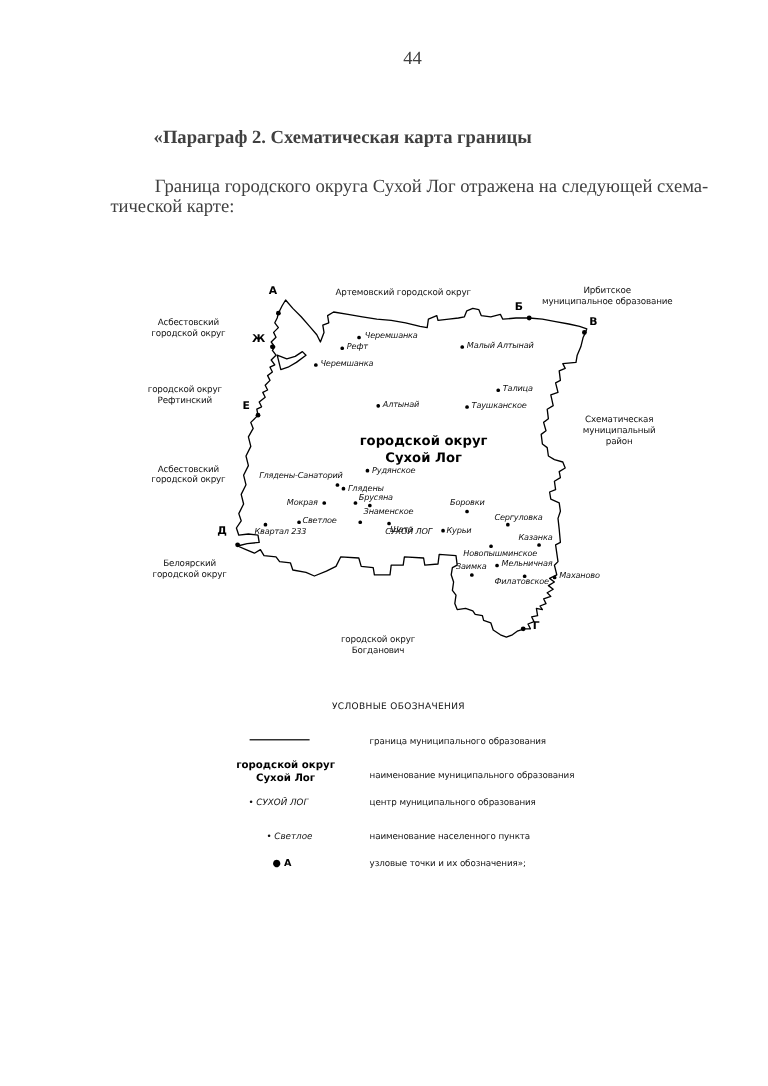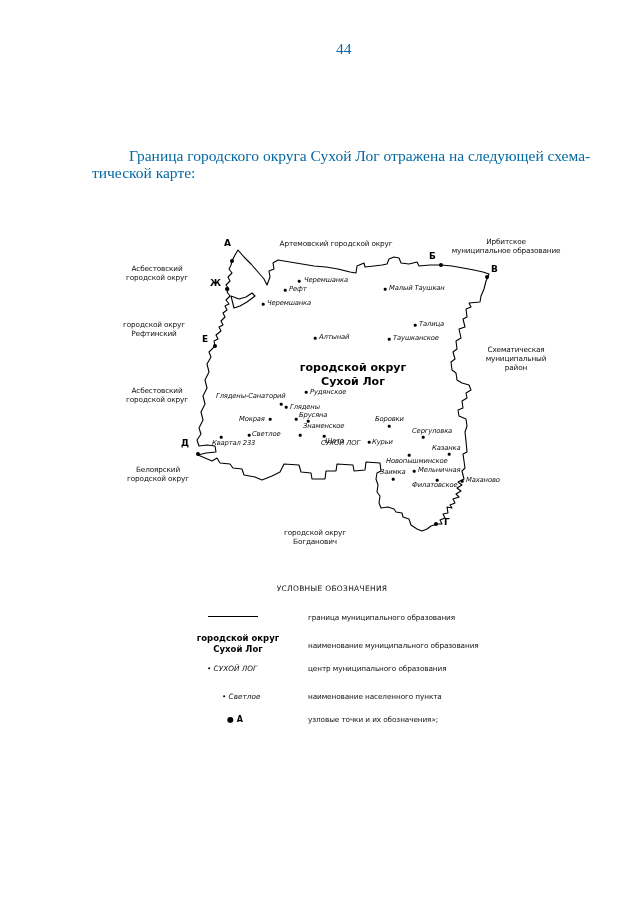--- a/index.html
+++ b/index.html
@@ -1,19 +1,19 @@
 <!DOCTYPE html>
 <html lang="ru"><head>
 <meta charset="utf-8">
 <style>
   html,body{margin:0;padding:0;}
   body{width:640px;height:905px;background:#fff;position:relative;overflow:hidden;}
   .page{position:absolute;left:0;top:0;width:640px;height:905px;background:#ffffff;}
   .abs{position:absolute;white-space:nowrap;}
-  .doc{font-family:"Liberation Serif",serif;font-size:15.5px;color:#0369a1;}
+  .doc{font-family:"Liberation Serif",serif;font-size:15.5px;color:#404040;}
   .bold{font-weight:bold;}
   .map-svg{position:absolute;left:0;top:0;pointer-events:none;}
   .border{fill:none;stroke:#000;stroke-width:1.1;stroke-linejoin:round;stroke-linecap:round;}
   .region{transform:translateX(-50%);text-align:center;font-family:"DejaVu Sans",sans-serif;
           font-size:7.3px;line-height:8.8px;color:#111;letter-spacing:-0.15px;}
   .settle{font-family:"DejaVu Sans",sans-serif;font-style:italic;font-size:6.8px;line-height:7px;
           color:#111;letter-spacing:-0.15px;}
   .dot{position:absolute;width:2.6px;height:2.6px;border-radius:50%;background:#000;
        transform:translate(-50%,-50%);}
   .node-letter{font-family:"DejaVu Sans",sans-serif;font-weight:bold;font-size:9px;color:#000;}
@@ -27,20 +27,21 @@
              font-weight:bold;font-size:8.5px;line-height:10.5px;color:#000;}
   .lsym-italic{font-family:"DejaVu Sans",sans-serif;font-style:italic;font-size:7.3px;color:#111;}
   .lsym-node{font-family:"DejaVu Sans",sans-serif;font-weight:bold;font-size:8px;color:#000;}
 </style>
 </head>
 <body>
 
 <div class="page">
 
   <div class="abs doc" style="left:336px;top:40px">44</div>
+  <div class="abs doc bold" style="left:128px;top:106px">«Параграф 2. Схематическая карта границы</div>
   <div class="abs doc" style="left:129px;top:147px">Граница городского округа Сухой Лог отражена на следующей схема-</div>
   <div class="abs doc" style="left:92px;top:164px">тической карте:</div>
 
   <svg class="map-svg" width="640" height="905" viewBox="0 0 640 905">
     <path class="border" d="M232,261 L235,255 L238,250 L244,257 L251,264 L258,272 L264,279 L267,285 L270,277 L269,271 L274,269 L273,263 L278,260 L290,262 L302,264 L314,266 L326,267 L338,269 L350,272 L356,273 L357,266 L364,263 L365,267 L374,266 L382,265 L387,264 L389,259 L394,257 L399,258 L401,263 L409,264 L417,262 L419,266 L430,265 L441,265 L452,266 L463,268 L474,270 L483,272 L489,274 L488,277 L486,281 L484,289 L481,296 L480,302 L469,303 L471,307 L466,309 L467,317 L463,319 L465,327 L459,329 L461,338 L456,341 L457,349 L453,352 L455,359 L451,362 L452,370 L456,373 L457,380 L462,383 L469,385 L471,390 L466,393 L467,398 L462,401 L463,408 L458,410 L459,416 L466,419 L467,426 L465,432 L466,441 L467,452 L463,454 L465,468 L462,471 L464,479 L458,482 L462,485 L457,488 L461,491 L456,494 L459,497 L453,499 L455,503 L450,505 L452,508 L447,507 L448,513 L443,514 L445,518 L440,520 L442,524 L437,524 L431,526 L427,529 L422,531 L417,529 L411,525 L409,519 L403,517 L402,513 L396,512 L394,509 L388,507 L381,508 L379,503 L380,496 L377,492 L378,485 L376,479 L377,473 L381,471 L380,463 L366,462 L365,470 L354,471 L353,465 L337,464 L336,471 L326,471 L325,479 L312,479 L311,473 L301,472 L299,465 L284,464 L280,472 L272,476 L262,480 L255,477 L244,475 L242,469 L233,468 L230,464 L220,463 L217,458 L212,461 L205,458 L198,455 L206,453 L216,452 L215,446 L207,445 L199,446 L197,440 L201,434 L199,428 L203,420 L201,412 L205,404 L203,396 L207,388 L205,380 L209,372 L207,364 L211,357 L209,352 L213,348 L215,346 L214,341 L218,339 L216,335 L221,331 L219,327 L223,325 L221,321 L225,317 L223,313 L227,310 L225,306 L229,304 L226,300 L230,296 L227,292 L229,289 L226,285 L230,281 L228,277 L232,273 L229,269 L231,265 Z"></path>
     <path class="border" d="M231,296 L239,299 L246,297 L252,293 L255,296 L247,302 L240,306 L234,308 Z"></path>
     <g id="node-markers" fill="#000">
         <circle cx="232" cy="261" r="2"></circle>
         <circle cx="441" cy="265" r="2"></circle>
         <circle cx="487" cy="277" r="2"></circle>
@@ -88,21 +89,21 @@
         <div>городской округ</div>
         <div>Богданович</div>
       </div>
       <div class="dot" style="left: 299px; top: 281px;"></div>
       <div class="abs settle" style="left: 304px; top: 277px;">Черемшанка</div>
       <div class="dot" style="left: 285px; top: 290px;"></div>
       <div class="abs settle" style="left: 289px; top: 286px;">Рефт</div>
       <div class="dot" style="left: 263px; top: 304px;"></div>
       <div class="abs settle" style="left: 267px; top: 300px;">Черемшанка</div>
       <div class="dot" style="left: 385px; top: 289px;"></div>
-      <div class="abs settle" style="left: 389px; top: 285px;">Малый Таушкан</div>
+      <div class="abs settle" style="left: 389px; top: 285px;">Малый Алтынай</div>
       <div class="dot" style="left: 415px; top: 325px;"></div>
       <div class="abs settle" style="left: 419px; top: 321px;">Талица</div>
       <div class="dot" style="left: 315px; top: 338px;"></div>
       <div class="abs settle" style="left: 319px; top: 334px;">Алтынай</div>
       <div class="dot" style="left: 389px; top: 339px;"></div>
       <div class="abs settle" style="left: 393px; top: 335px;">Таушканское</div>
       <div class="dot" style="left: 306px; top: 392px;"></div>
       <div class="abs settle" style="left: 310px; top: 389px;">Рудянское</div>
       <div class="dot" style="left: 281px; top: 404px;"></div>
       <div class="abs settle" style="left: 216px; top: 393px;">Глядены-Санаторий</div>

